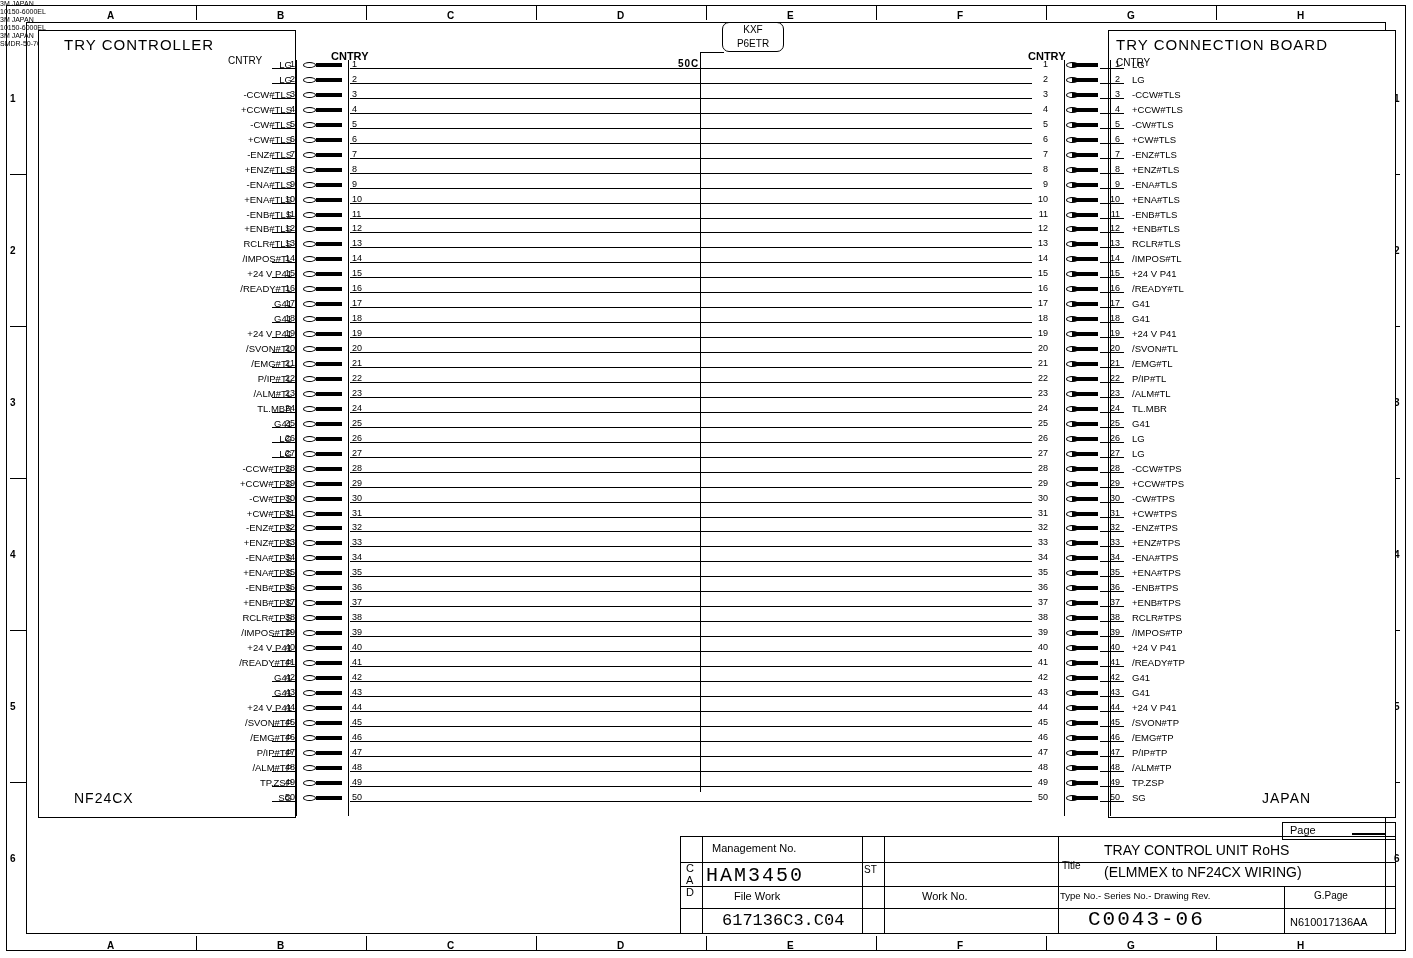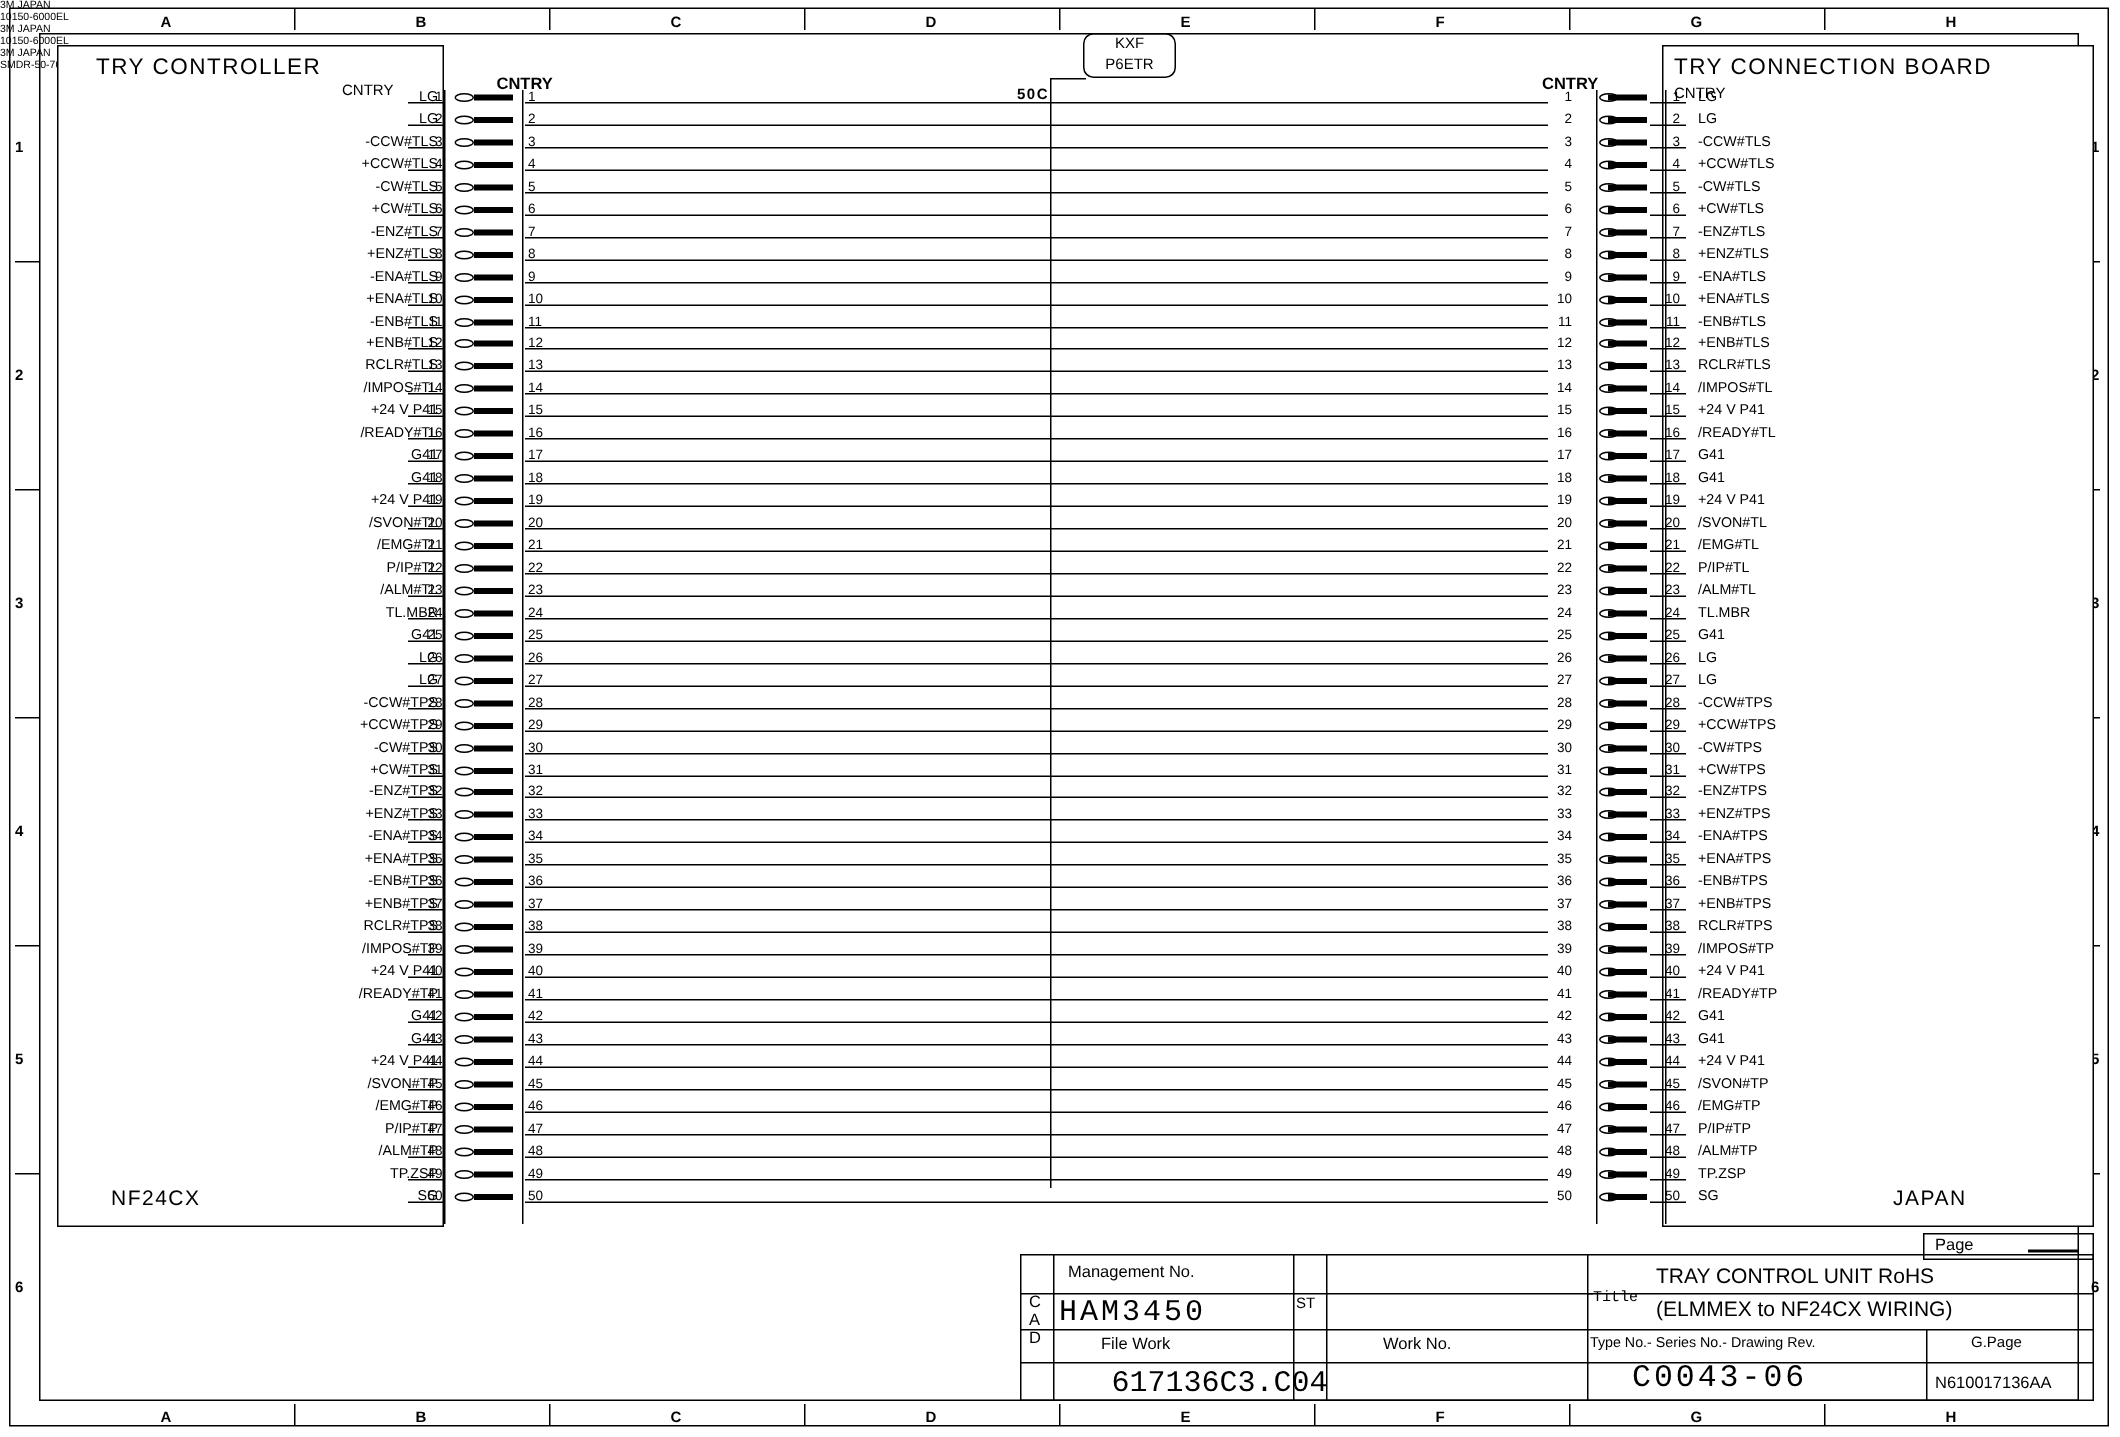--- a/index.html
+++ b/index.html
@@ -854,24 +854,24 @@
   <div class="wire" style="left:680px;top:908px;width:716px;height:1px;"></div>
   <div class="wire" style="left:1058px;top:862px;width:338px;height:1px;"></div>
 
   <div class="tbt" style="left:686px;top:862px;font-size:11px;line-height:12px;white-space:pre;">C
 A
 D</div>
   <div class="tbt" style="left:712px;top:842px;font-size:11px;">Management No.</div>
   <div class="tbt mono" style="left:706px;top:864px;font-size:20px;letter-spacing:2px;">HAM3450</div>
   <div class="tbt" style="left:864px;top:864px;font-size:10px;">ST</div>
   <div class="tbt" style="left:734px;top:890px;font-size:11px;">File Work</div>
-  <div class="tbt mono" style="left:741px;top:911px;font-size:20px;">617136C3.C04</div>
+  <div class="tbt mono" style="left:722px;top:911px;font-size:17px;">617136C3.C04</div>
   <div class="tbt" style="left:922px;top:890px;font-size:11px;">Work No.</div>
 
-  <div class="tbt" style="left:1062px;top:860px;font-size:10px;font-family:Liberation Mono, monospace;">Title</div>
+  <div class="tbt" style="left:1062px;top:860px;font-size:10px;">Title</div>
   <div class="tbt" style="left:1104px;top:842px;font-size:14px;">TRAY CONTROL UNIT RoHS</div>
   <div class="tbt" style="left:1104px;top:864px;font-size:14px;">(ELMMEX to NF24CX WIRING)</div>
 
   <div class="tbt" style="left:1060px;top:890px;font-size:9.5px;">Type No.- Series No.- Drawing Rev.</div>
   <div class="tbt mono" style="left:1088px;top:908px;font-size:21px;letter-spacing:2px;">C0043-06</div>
   <div class="tbt" style="left:1314px;top:890px;font-size:10px;">G.Page</div>
   <div class="tbt" style="left:1290px;top:916px;font-size:11px;">N610017136AA</div>
   <div class="tbt" style="left:1308px;top:996px;font-size:10px;">KZIL111-01C</div>
 
 </div>

